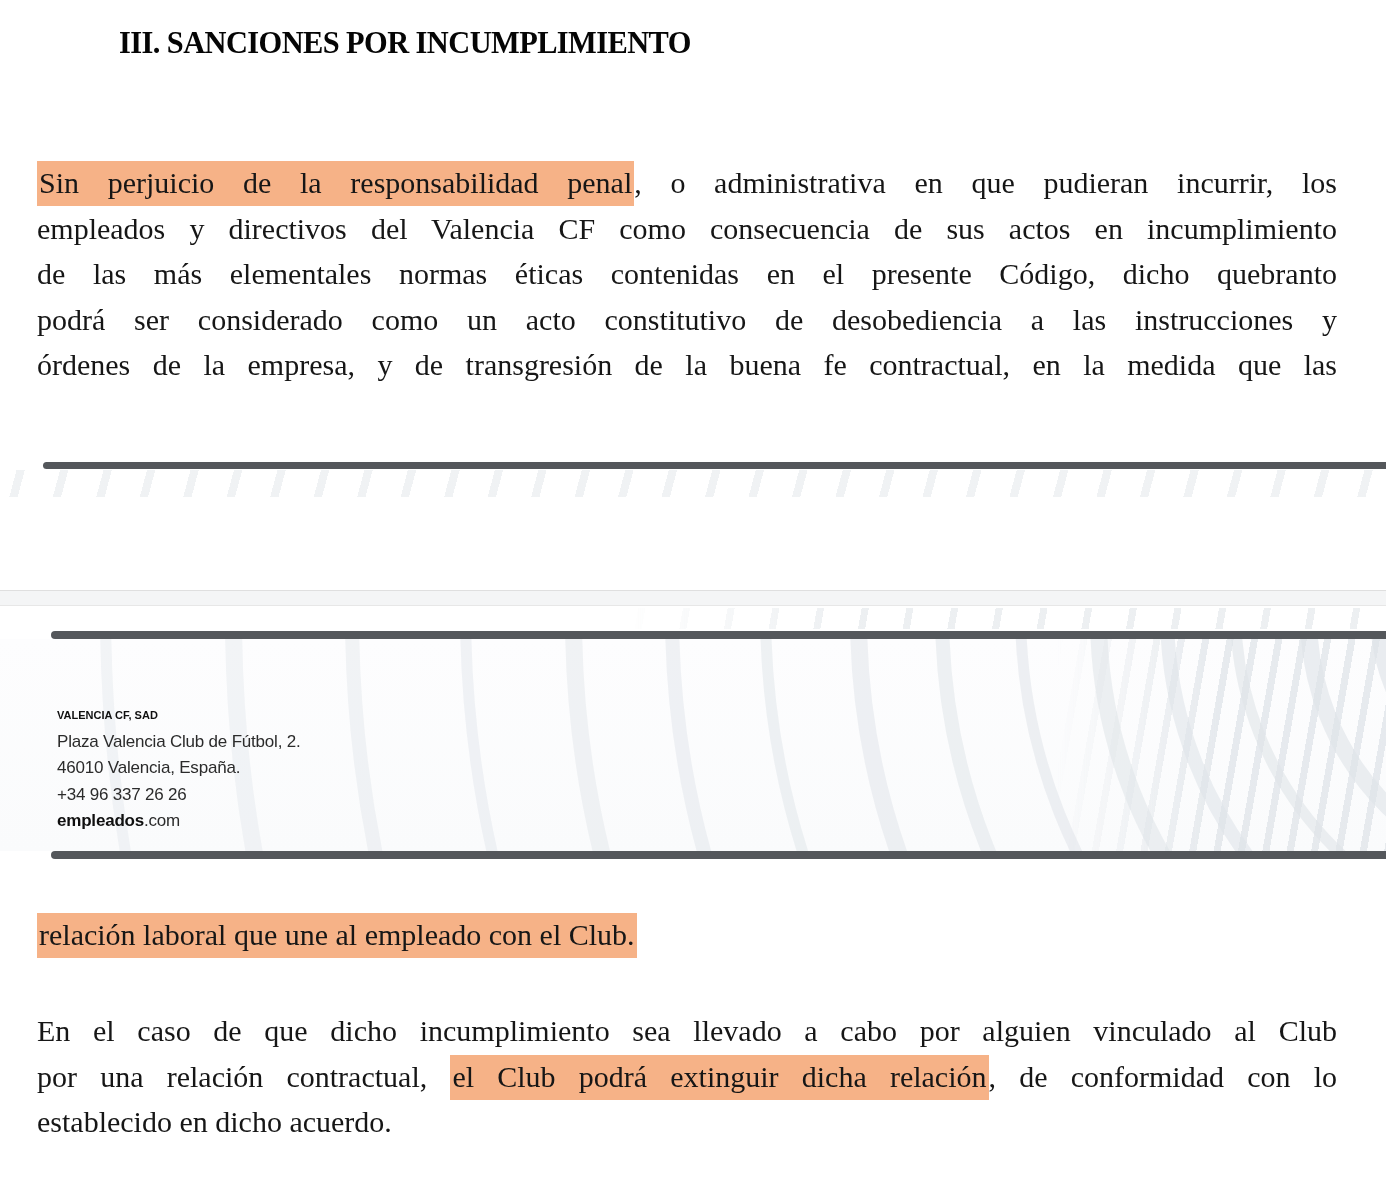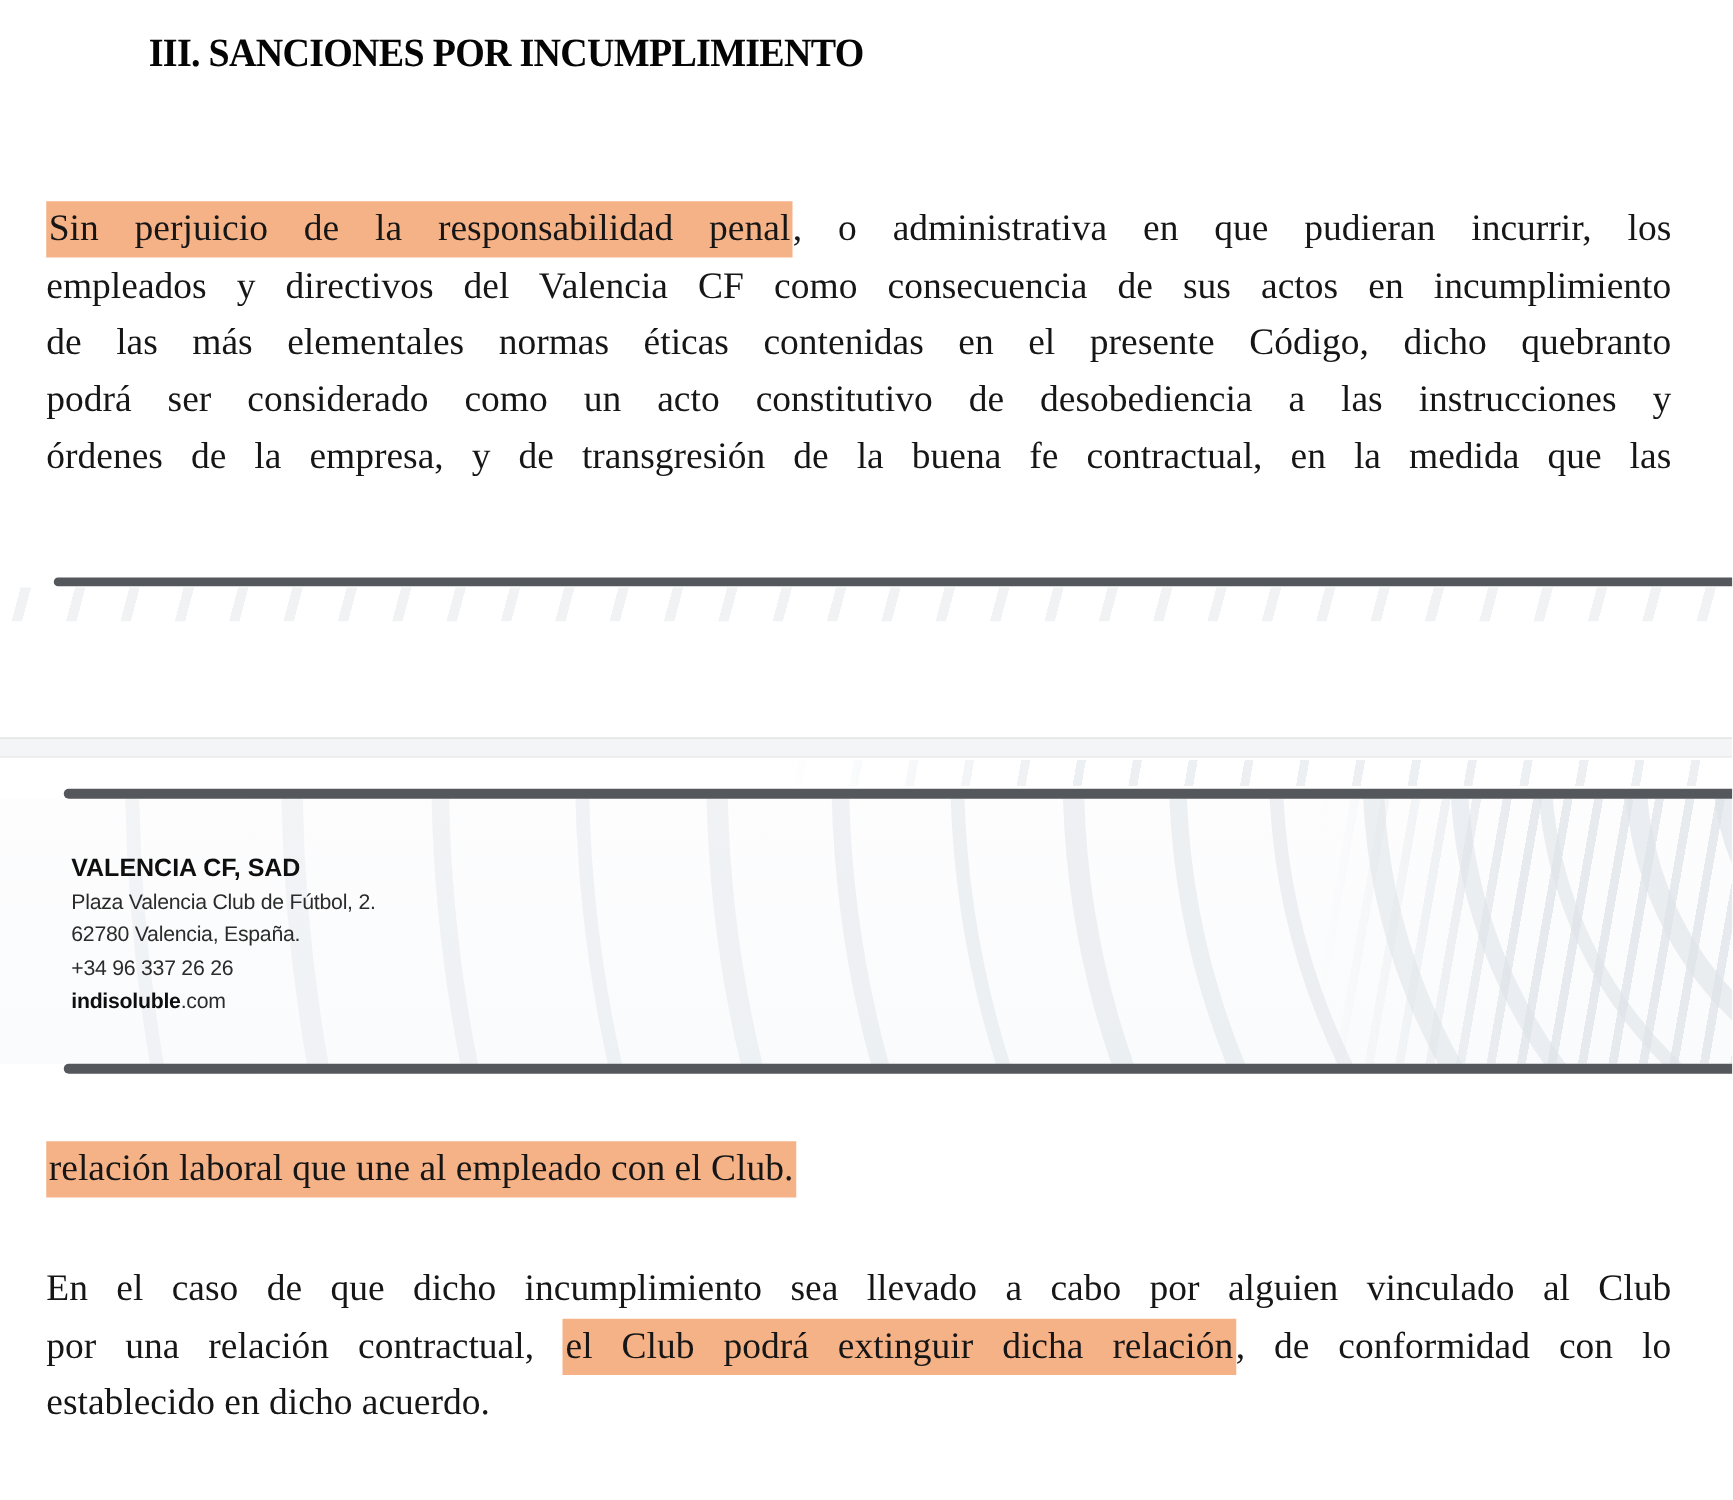--- a/index.html
+++ b/index.html
@@ -139,23 +139,24 @@
     top: 682px;
     z-index: 5;
     font-family: "Liberation Sans", sans-serif;
     font-size: 17px;
     line-height: 26.6px;
     letter-spacing: -0.2px;
     color: #2b2b2b;
   }
   .f-company {
     font-weight: bold;
-    font-size: 20px;
+    font-size: 11px;
     letter-spacing: 0;
     color: #0f0f0f;
+    margin-top: 20px;
   }
   .f-web b { color: #0f0f0f; }
 </style>
 </head>
 <body>
 
 <div class="doc" style="--hl: #f6b287; --bar: #54575b; --text: #161616;">
 
   <h1 class="title">III. SANCIONES POR INCUMPLIMIENTO</h1>
 
@@ -191,23 +192,23 @@
       <div class="arc" style="width: 1990px; height: 1990px; left: 565px; top: -1035px; border-width: 17px; border-color: rgba(222, 227, 232, 0.43);"></div>
       <div class="arc" style="width: 2200px; height: 2200px; left: 460px; top: -1140px; border-width: 11px; border-color: rgba(222, 227, 232, 0.41);"></div>
       <div class="arc" style="width: 2430px; height: 2430px; left: 345px; top: -1255px; border-width: 14px; border-color: rgba(222, 227, 232, 0.39);"></div>
       <div class="arc" style="width: 2670px; height: 2670px; left: 225px; top: -1375px; border-width: 17px; border-color: rgba(222, 227, 232, 0.37);"></div>
       <div class="arc" style="width: 2920px; height: 2920px; left: 100px; top: -1500px; border-width: 11px; border-color: rgba(222, 227, 232, 0.35);"></div>
     </div>
 
   <div class="footer-block">
     <div class="f-company">VALENCIA CF, SAD</div>
     <div>Plaza Valencia Club de Fútbol, 2.</div>
-    <div>62780 Valencia, España.</div>
+    <div>46010 Valencia, España.</div>
     <div>+34 96 337 26 26</div>
-    <div class="f-web"><b>indisoluble</b><span>.com</span></div>
+    <div class="f-web"><b>empleados</b><span>.com</span></div>
   </div>
 
   <div class="bar bar3"></div>
 
   <div class="para p2">
       <div class="tline"><span class="hl">relación laboral que une al empleado con el Club.</span></div>
     </div>
   <div class="para p3">
       <div class="tline just"><span>En el caso de que dicho incumplimiento sea llevado a cabo por alguien vinculado al Club</span></div>
       <div class="tline just"><span>por una relación contractual, </span><span class="hl">el Club podrá extinguir dicha relación</span><span>, de conformidad con lo</span></div>

